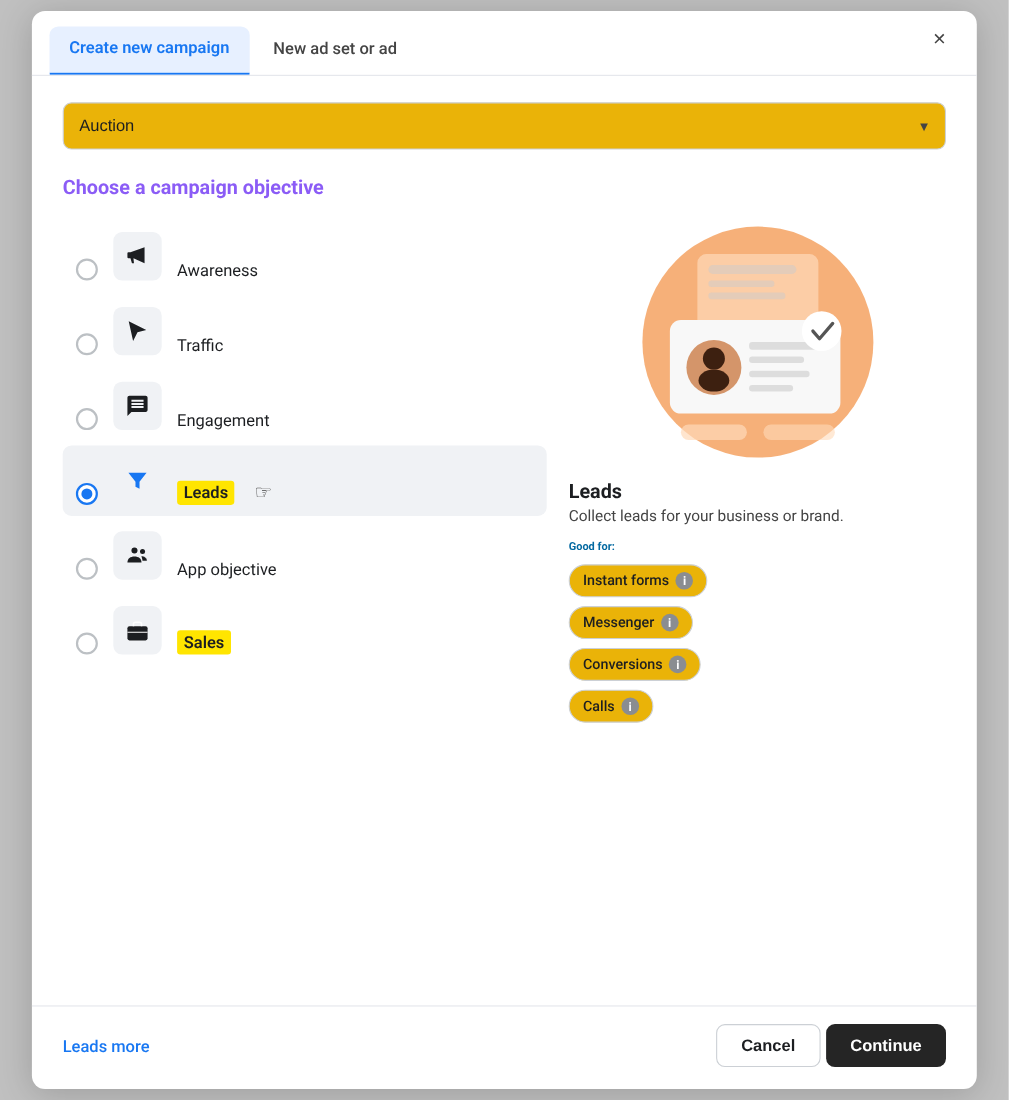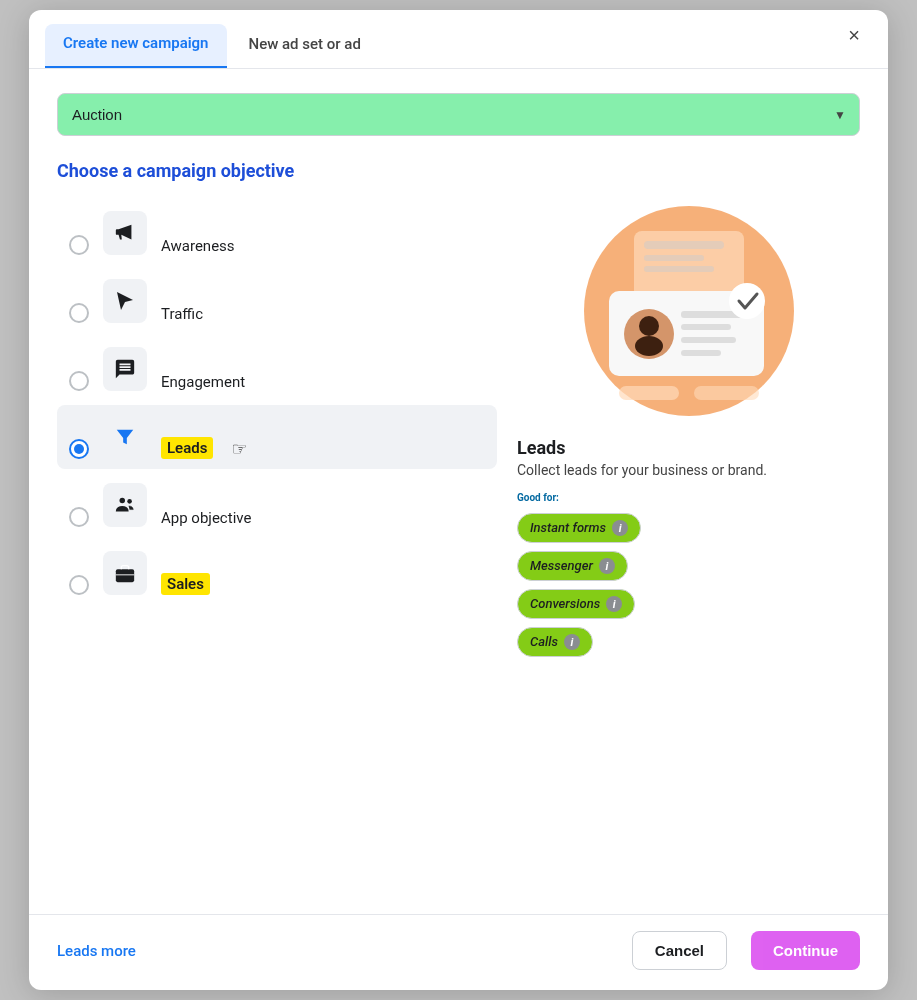--- a/index.html
+++ b/index.html
@@ -83,39 +83,39 @@
       position: relative;
       margin-bottom: 24px;
     }
     .select-box {
       width: 100%;
       padding: 12px 40px 12px 14px;
       font-size: 15px;
       color: #1c1e21;
       border: 1px solid #ccd0d5;
       border-radius: 8px;
-      background: #86efac;
+      background: #eab308;
       appearance: none;
       cursor: pointer;
     }
     .select-arrow {
       position: absolute;
       right: 14px;
       top: 50%;
       transform: translateY(-50%);
       pointer-events: none;
       font-size: 12px;
       color: #444;
     }
 
     
     .objective-title {
       font-size: 18px;
       font-weight: 700;
-      color: #1d4ed8;
+      color: #8b5cf6;
       margin-bottom: 20px;
     }
 
     .objective-content {
       display: flex;
       flex: 1;
       gap: 20px;
     }
 
     .objective-list {
@@ -215,31 +215,30 @@
       color: #0369a1;
       margin-bottom: 10px;
     }
     .tags {
       display: flex;
       flex-direction: column;
       gap: 8px;
     }
     .tag {
       display: inline-flex;
-      align-items: flex-start;
+      align-items: flex-end;
       gap: 6px;
-      background: #84cc16;
+      background: #eab308;
       border: 1px solid #ccd0d5;
       border-radius: 20px;
       padding: 6px 12px;
       font-size: 13px;
       color: #1c1e21;
       font-weight: 500;
       width: fit-content;
-      font-style: italic;
     }
     .info-icon {
       width: 16px;
       height: 16px;
       border-radius: 50%;
       background: #8a8d91;
       color: #fff;
       font-size: 11px;
       font-weight: 700;
       display: inline-flex;
@@ -258,37 +257,37 @@
     }
     .learn-more-link {
       color: #1877f2;
       font-size: 15px;
       font-weight: 500;
       text-decoration: none;
       cursor: pointer;
     }
     .footer-buttons {
       display: flex;
-      gap: 24px;
+      gap: 5px;
     }
     .btn-cancel {
       padding: 10px 22px;
       border: 1px solid #ccd0d5;
       border-radius: 8px;
       background: #fff;
       font-size: 15px;
       font-weight: 600;
       color: #1c1e21;
       cursor: pointer;
     }
     .btn-continue {
       padding: 10px 22px;
       border: none;
       border-radius: 8px;
-      background: #d946ef;
+      background: #000000;
       font-size: 15px;
       font-weight: 600;
       color: #fff;
       cursor: pointer;
       opacity: 0.85;
     }
 
     
     svg { display: block; }
   </style>

